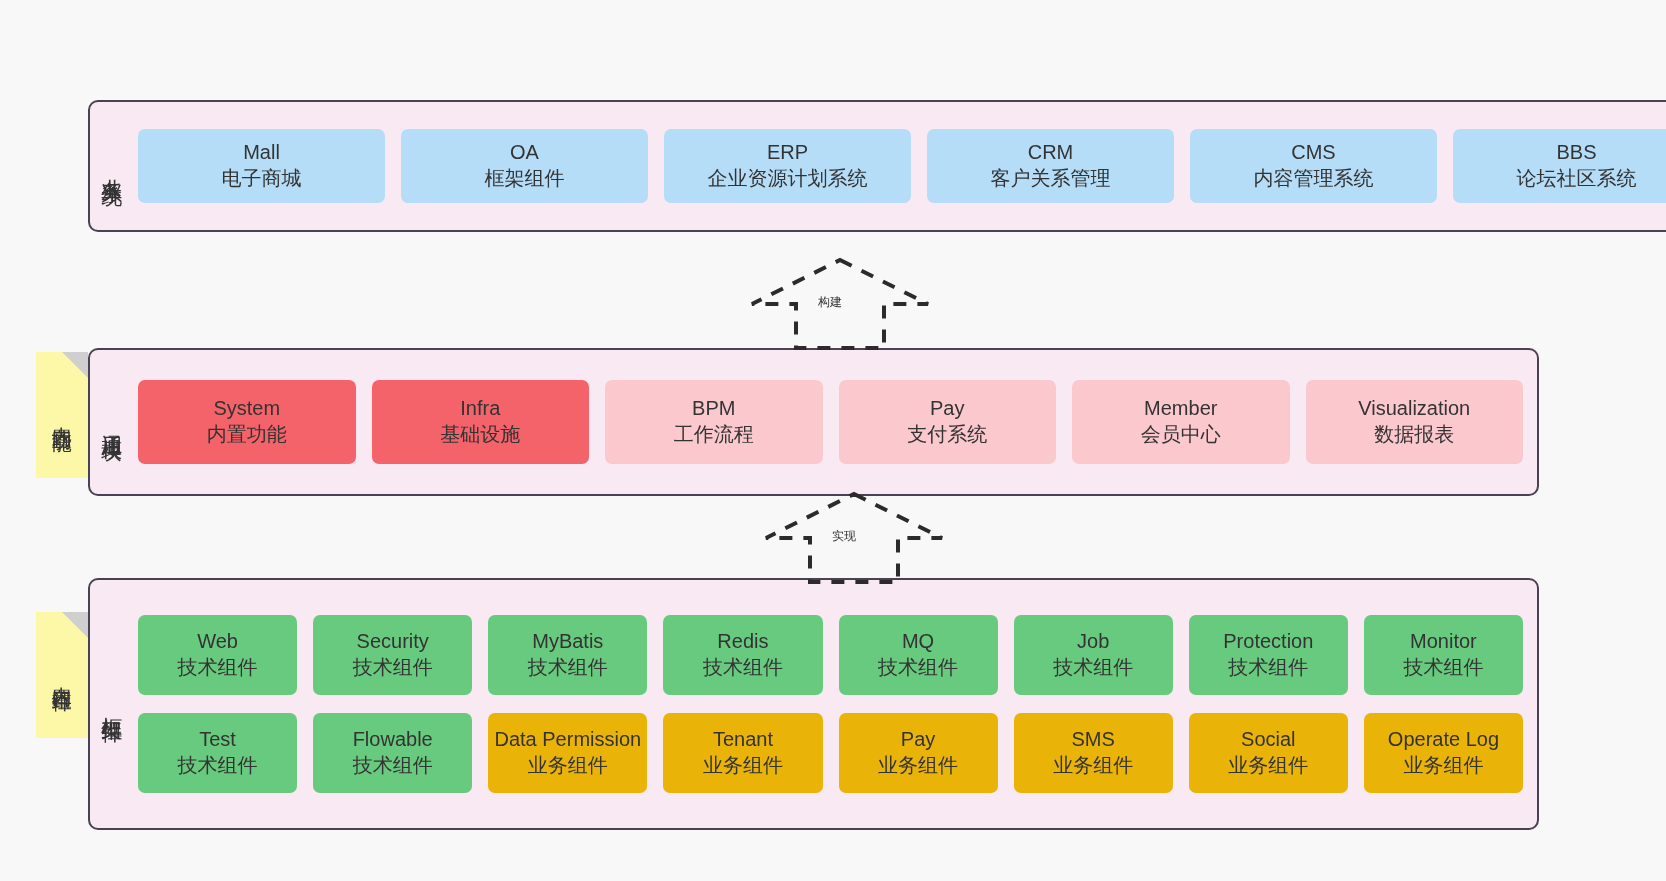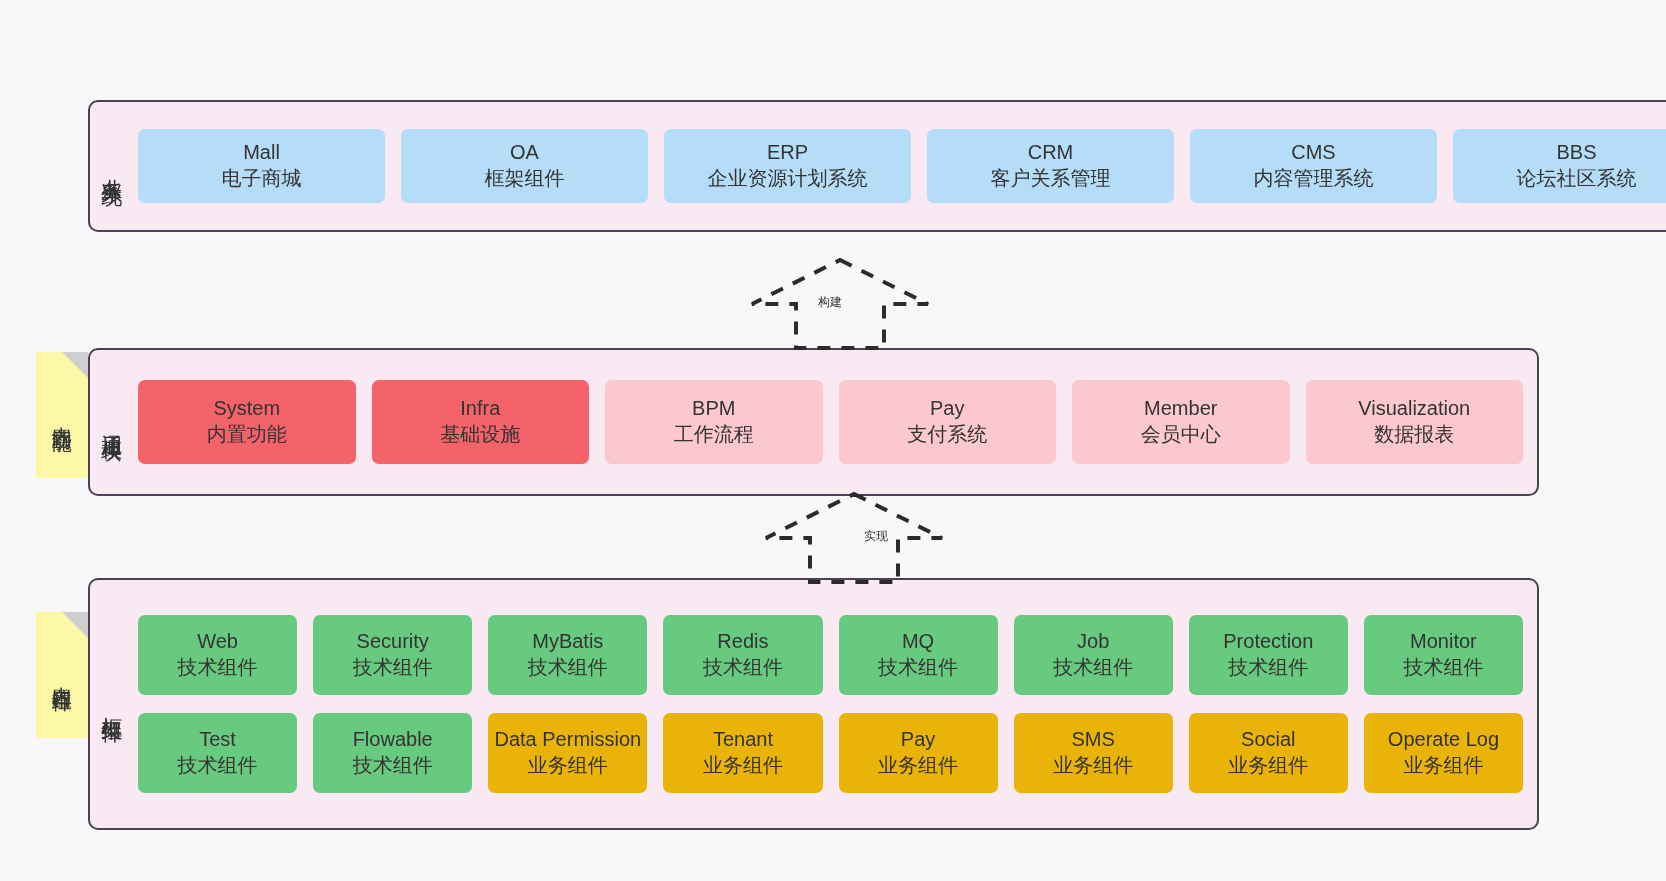--- a/index.html
+++ b/index.html
@@ -131,21 +131,21 @@
     font-size: 12px;
     color: #333333;
     background: #f8f8f8;
     padding: 0 2px;
     white-space: nowrap;
     user-select: none;
   }
   #arrow-build  { left: 752px; top: 256px; width: 176px; height: 92px; }
   #arrow-build  .uml-label { left: 64px; top: 38px; }
   #arrow-impl   { left: 766px; top: 490px; width: 176px; height: 92px; }
-  #arrow-impl   .uml-label { left: 64px; top: 38px; margin-left: 32px; }
+  #arrow-impl   .uml-label { left: 64px; top: 38px; }
 </style>
 </head>
 <body>
 
 <div id="canvas">
 
   <div class="layer" id="layer-business">
     <div class="layer-title">业务系统</div>
     <div class="layer-body">
         <div class="row">

